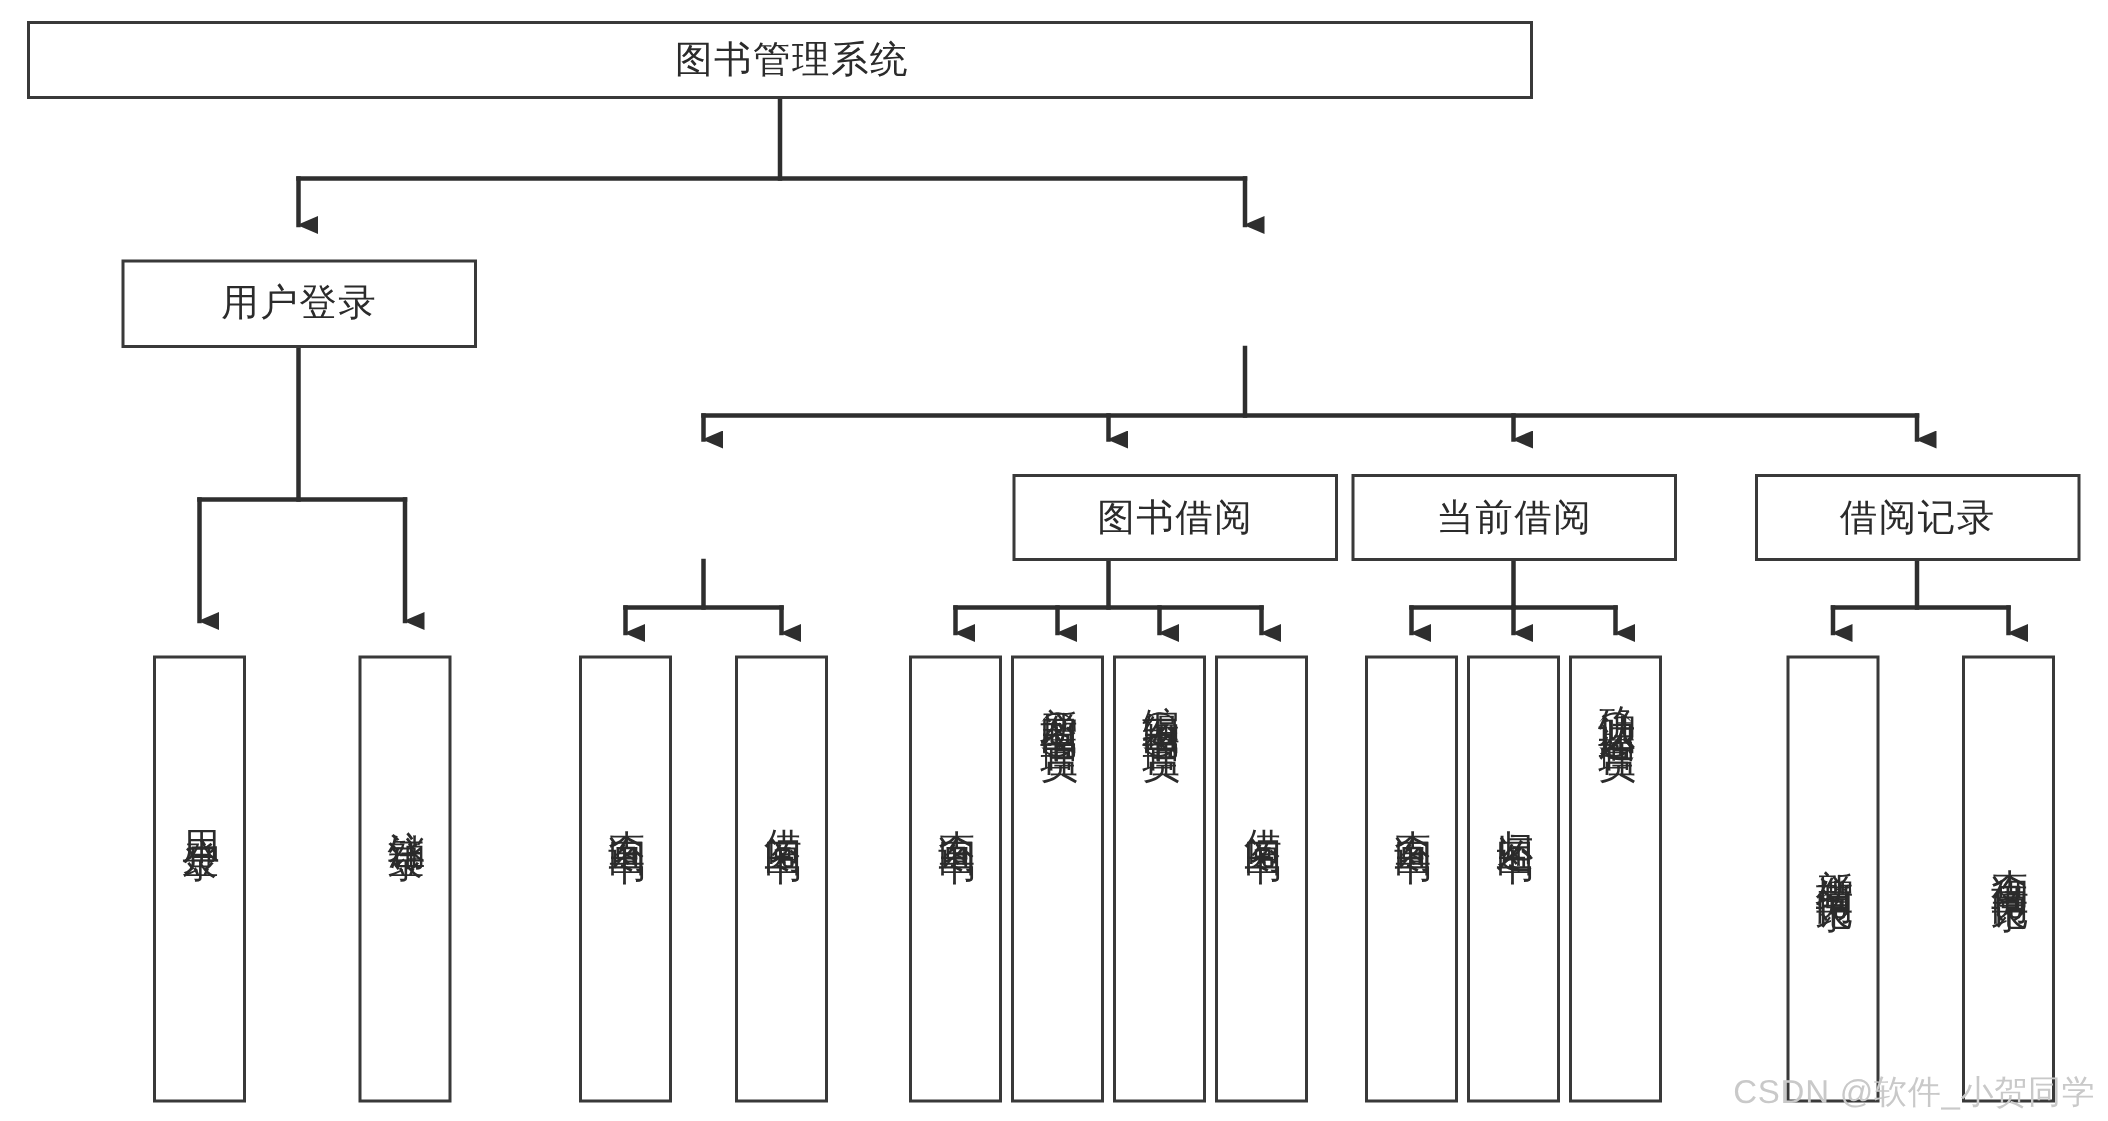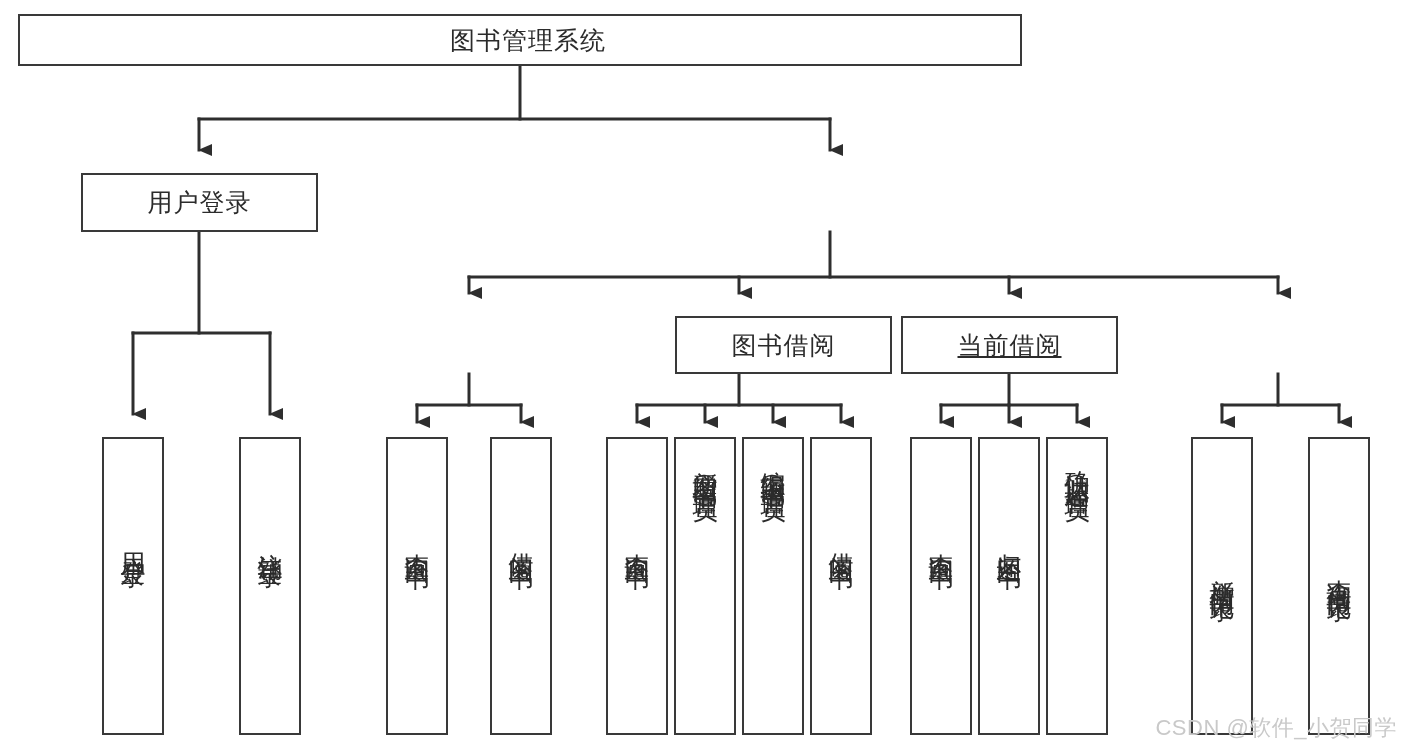--- a/index.html
+++ b/index.html
@@ -136,22 +136,25 @@
     <span class="node-label">图书管理系统</span>
   </div>
 
   <div class="node horiz" style="left:81px; top:173px; width:237px; height:59px;">
     <span class="node-label">用户登录</span>
   </div>
 
   <div class="node horiz" style="left:631px; top:316px; width:217px; height:58px;margin-left:44px;">
     <span class="node-label">图书借阅</span>
   </div>
-  <div class="node horiz" style="left:901px; top:316px; width:217px; height:58px;text-decoration:underline;">
+  <div class="node horiz" style="left:901px; top:316px; width:217px; height:58px;">
     <span class="node-label">当前借阅</span>
+  </div>
+  <div class="node horiz" style="left:1170px; top:316px; width:217px; height:58px;">
+    <span class="node-label">借阅记录</span>
   </div>
 
   <div class="node vert mid2" style="left:102px; top:437px; width:62px; height:298px;">
     <span class="node-label">用户登录</span>
   </div>
   <div class="node vert mid2" style="left:239px; top:437px; width:62px; height:298px;">
     <span class="node-label">注销登录</span>
   </div>
 
   <div class="node vert mid2" style="left:386px; top:437px; width:62px; height:298px;">

